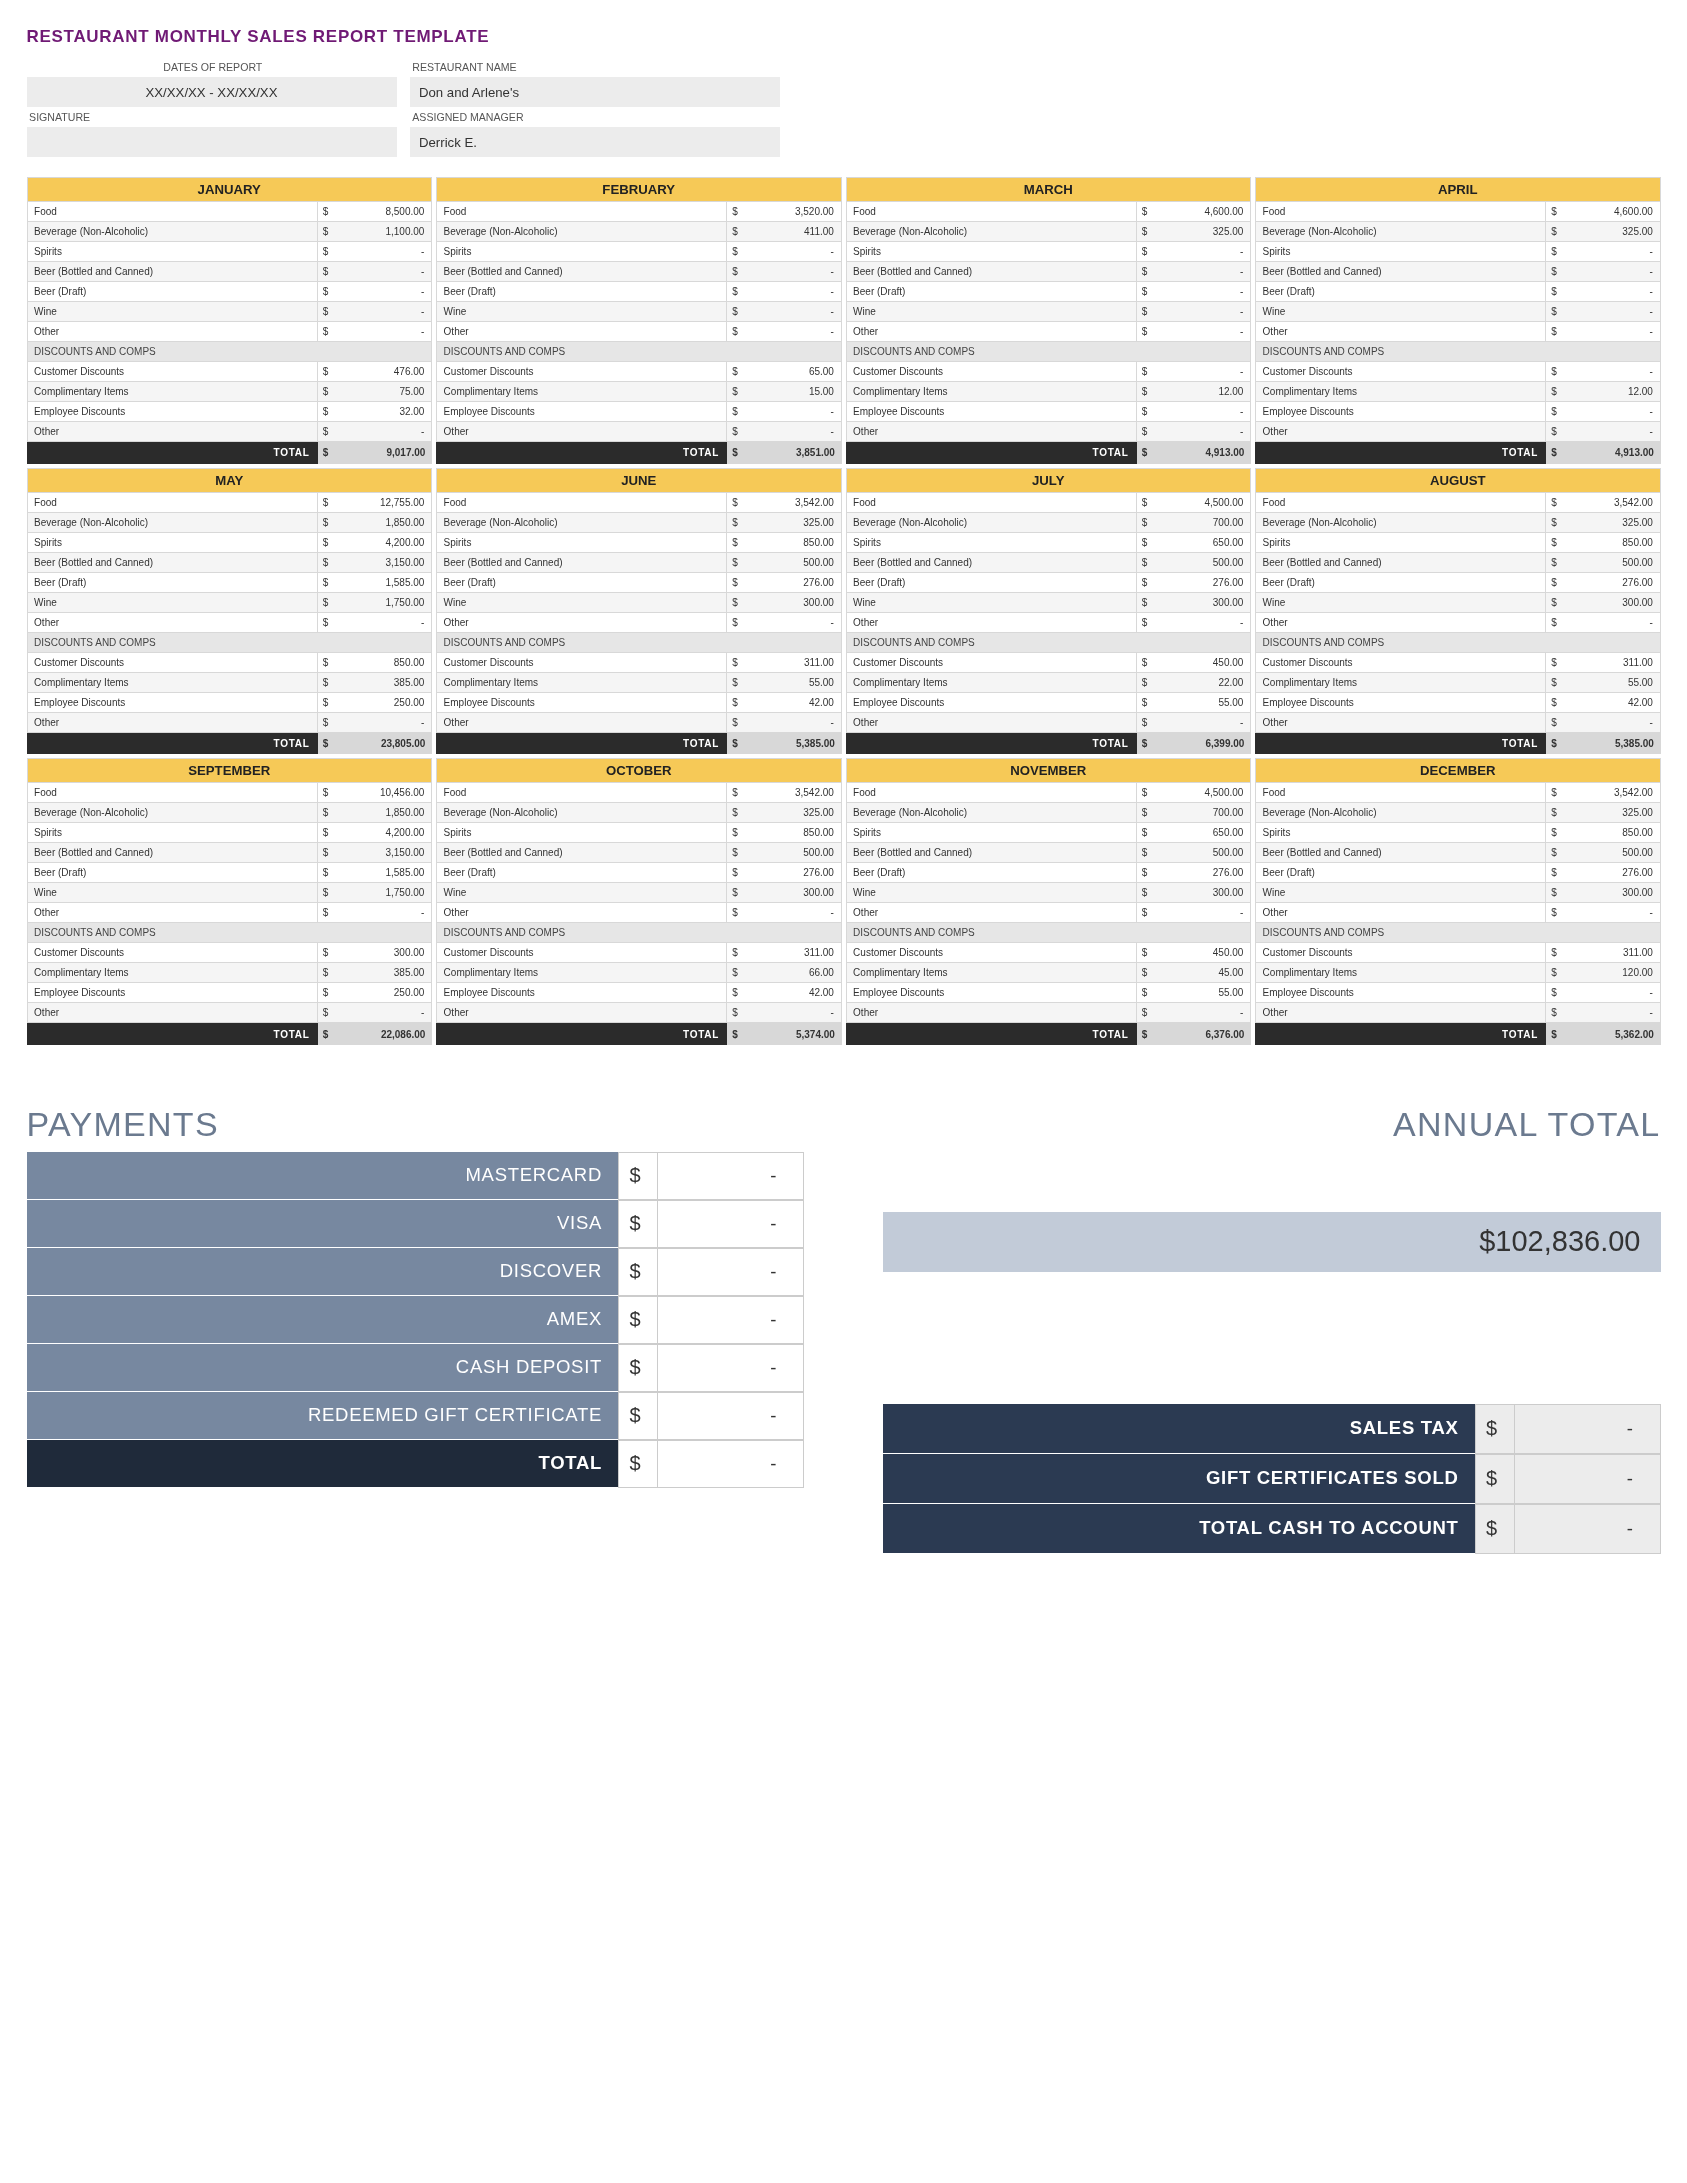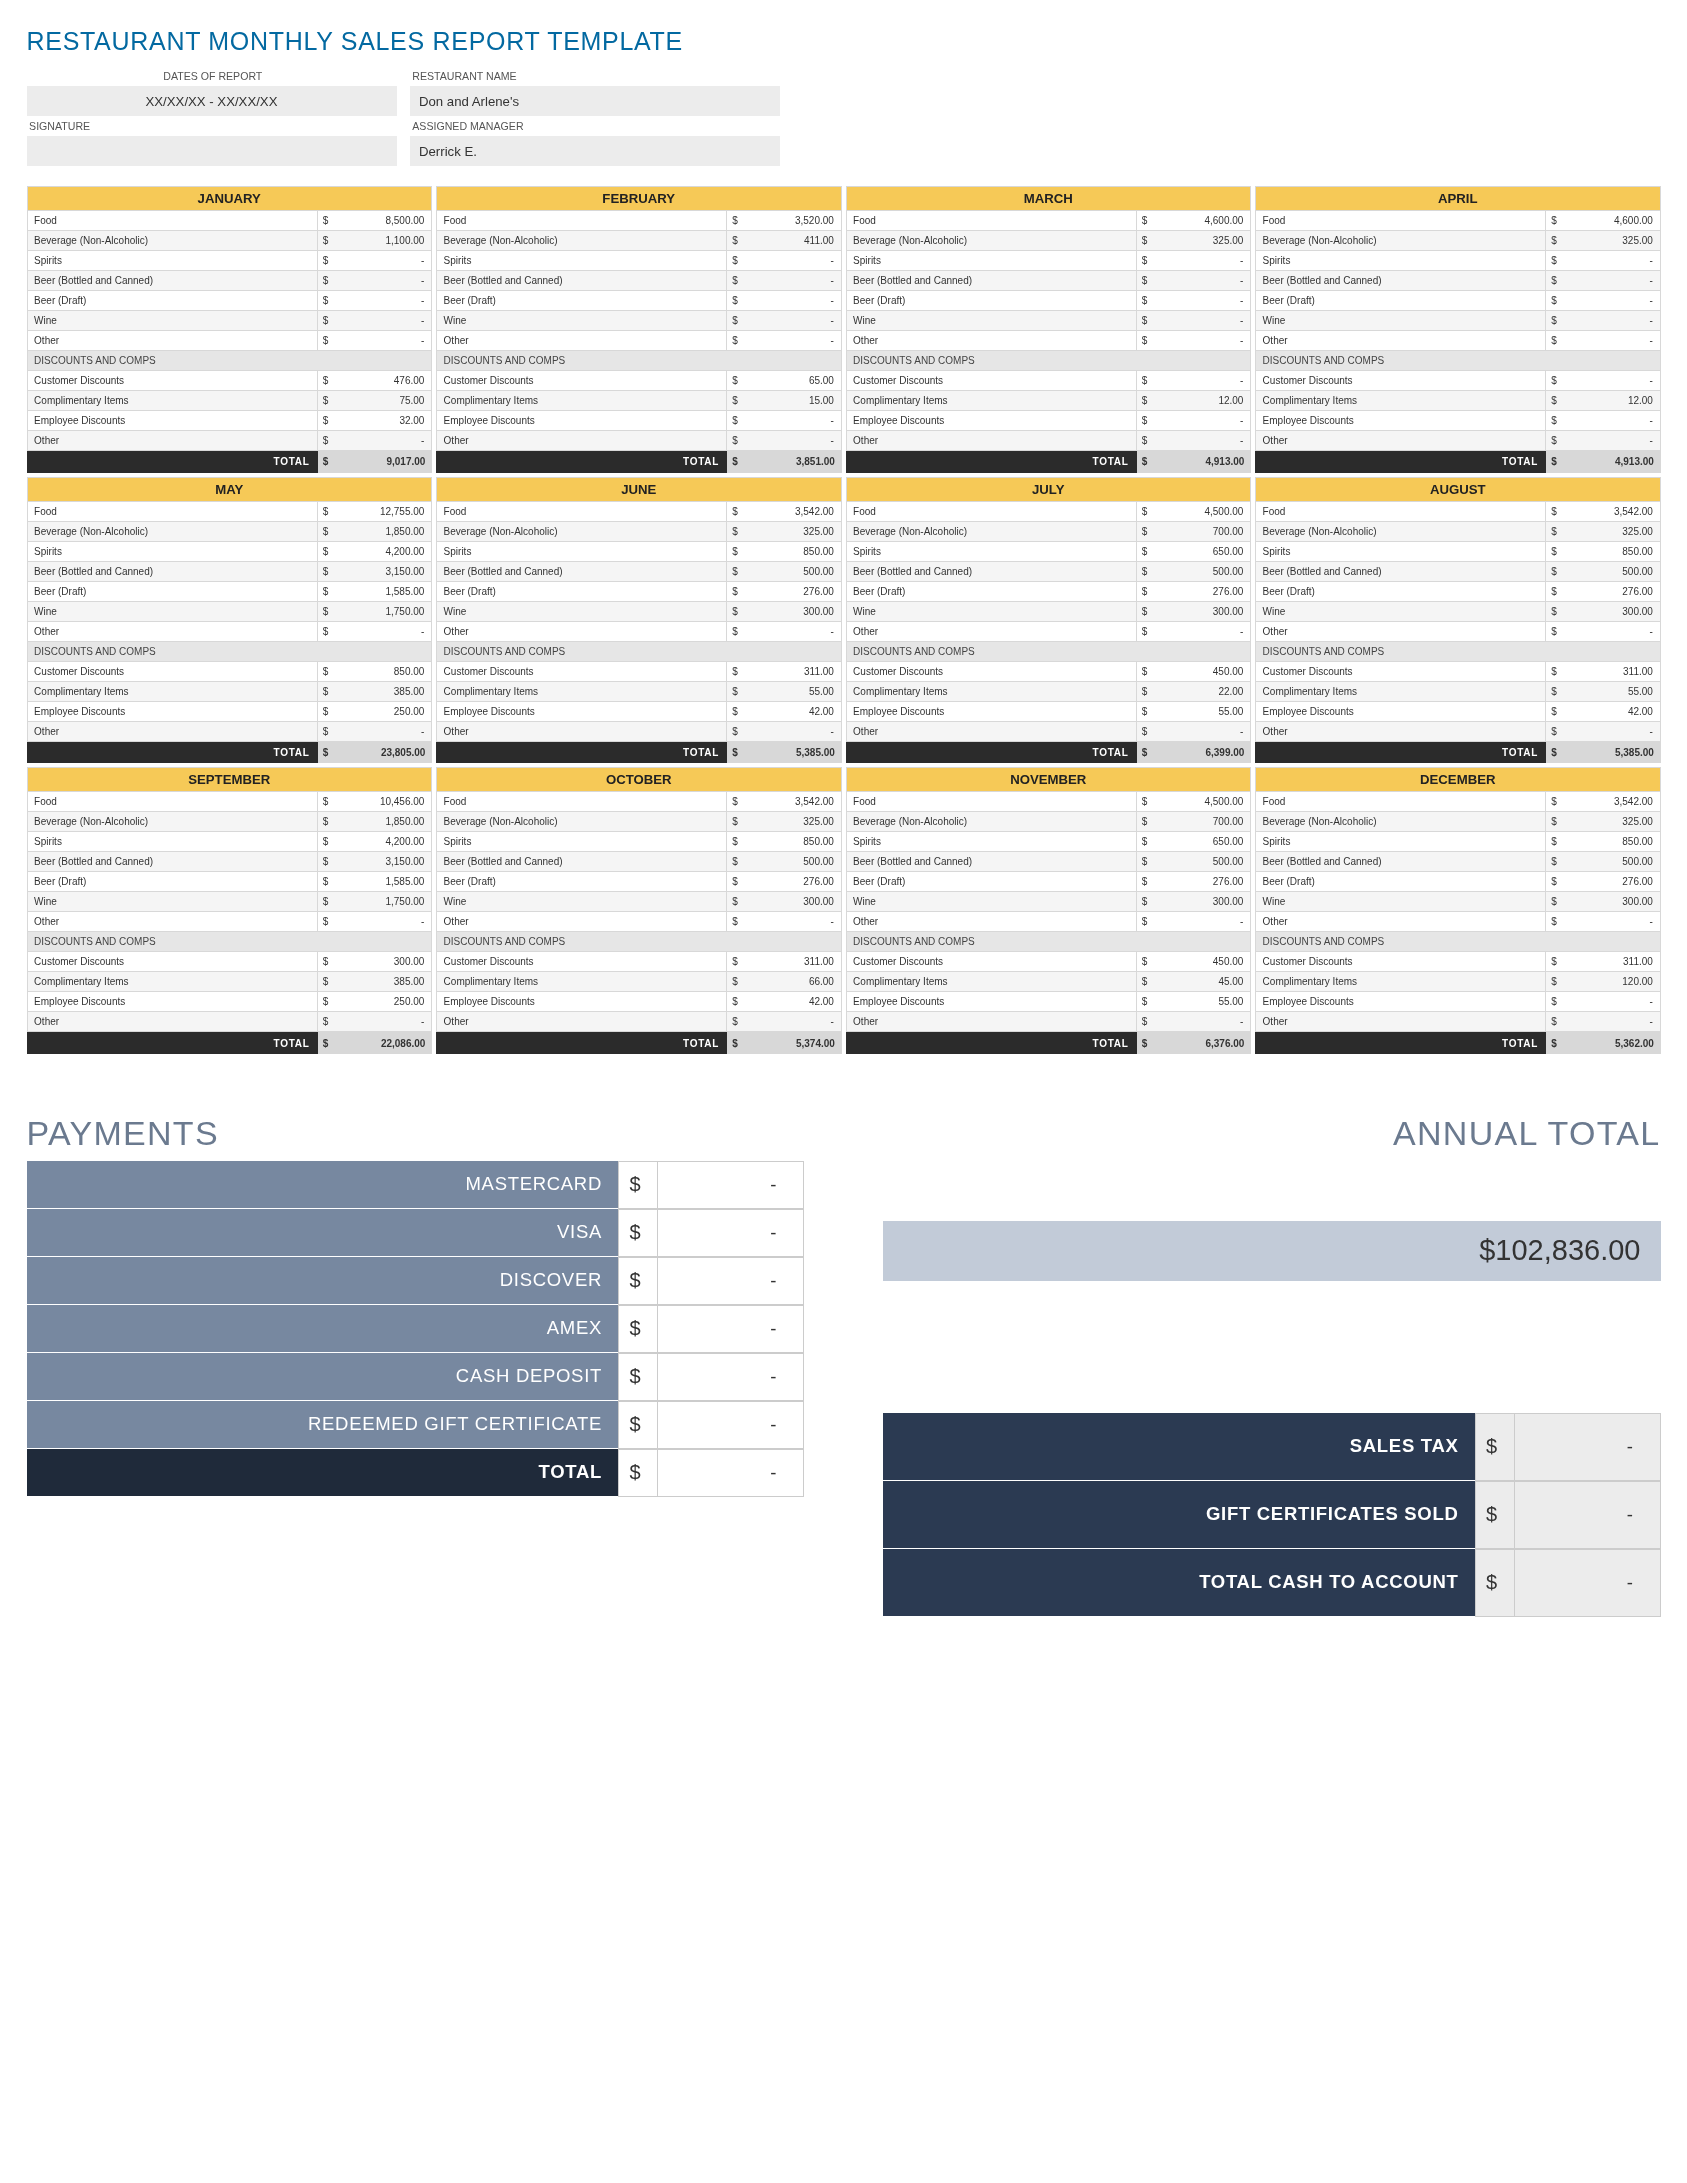--- a/index.html
+++ b/index.html
@@ -4,23 +4,23 @@
 <style>
   * { box-sizing: border-box; margin: 0; padding: 0; }
   body {
     font-family: "Century Gothic", "Avant Garde", Arial, sans-serif;
     background: #fff;
     padding: 26.5px;
     width: 1687px;
     color: #333;
   }
   .title {
-    font-size: 25px;
-    font-weight: normal;
-    color: #0369a1;
+    font-size: 17px;
+    font-weight: bold;
+    color: #701a75;
     letter-spacing: 0.7px;
     margin-bottom: 14.6px;
   }
   .header-fields {
     display: flex;
     gap: 13.2px;
     margin-bottom: 20px;
   }
   .field-col { display: flex; flex-direction: column; gap: 4px; }
   .field-label {
@@ -181,21 +181,21 @@
     align-items: center;
     justify-content: flex-end;
     padding-right: 20px;
     font-size: 29px;
     color: #333;
     margin-top: 44px;
   }
   .spacer-annual { height: 132px; }
   .sum-row {
     display: flex;
-    height: 68px;
+    height: 50px;
     font-size: 18.5px;
   }
   .sum-label {
     flex: 1;
     background: #2b3a52;
     color: #fff;
     font-weight: bold;
     display: flex;
     align-items: center;
     justify-content: flex-end;

